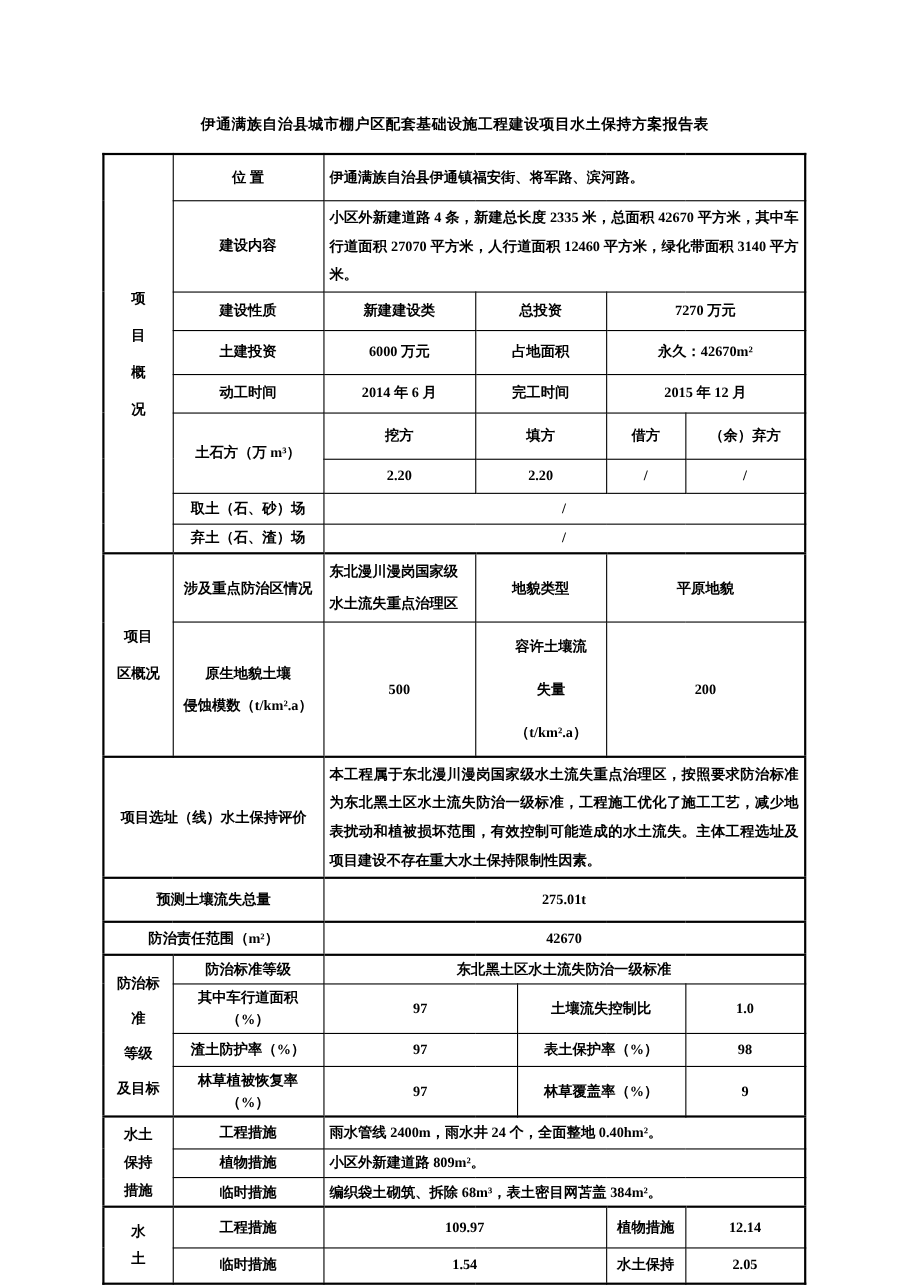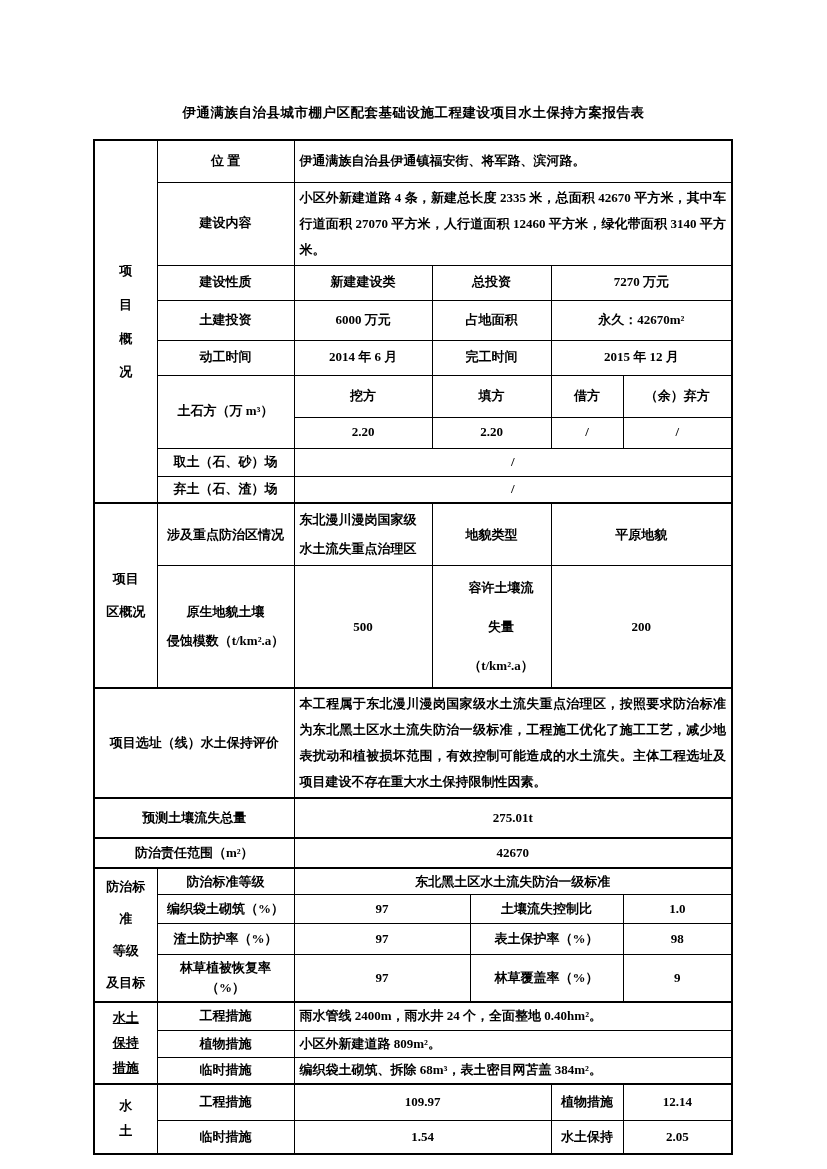--- a/index.html
+++ b/index.html
@@ -23,21 +23,21 @@
     padding:2px 5px; overflow:hidden;
   }
   tr.thick-top > td { border-top-width:2px; }
   td.left  { text-align:left; }
   td.just  { text-align:justify; text-justify:inter-ideograph; }
   td.num   { font-weight:700; font-size:13px; }
   td.para  { line-height:2.0; }
   td.vlab1 { white-space:pre-line; line-height:2.6; }  
   td.vlab2 { white-space:pre-line; line-height:2.5;margin-top:15px; }  
   td.vlab3 { white-space:pre-line; line-height:2.45; } 
-  td.vlab4 { white-space:pre-line; line-height:1.95;text-decoration:underline; } 
+  td.vlab4 { white-space:pre-line; line-height:1.95; } 
   td.vlab5 { white-space:pre-line; line-height:1.9; }  
   td.gap2  { white-space:pre-line; line-height:3.0;padding-left:24px; }  
   td.wrap2 { white-space:pre-line; line-height:2.2;margin-top:20px; }  
 </style>
 </head>
 <body>
 
 <div class="page-title">伊通满族自治县城市棚户区配套基础设施工程建设项目水土保持方案报告表</div>
 
 <table class="report">
@@ -137,21 +137,21 @@
   </tr>
 
   <tr style="height:26px" class="thick-top">
     <td class="vlab3" rowspan="4">防治标准
 等级
 及目标</td>
     <td>防治标准等级</td>
     <td colspan="5">东北黑土区水土流失防治一级标准</td>
   </tr>
   <tr style="height:28px">
-    <td>编织袋土砌筑（%）</td>
+    <td>其中车行道面积（%）</td>
     <td colspan="2" class="num">97</td>
     <td colspan="2">土壤流失控制比</td>
     <td class="num">1.0</td>
   </tr>
   <tr style="height:30px">
     <td>渣土防护率（%）</td>
     <td colspan="2" class="num">97</td>
     <td colspan="2">表土保护率（%）</td>
     <td class="num">98</td>
   </tr>

